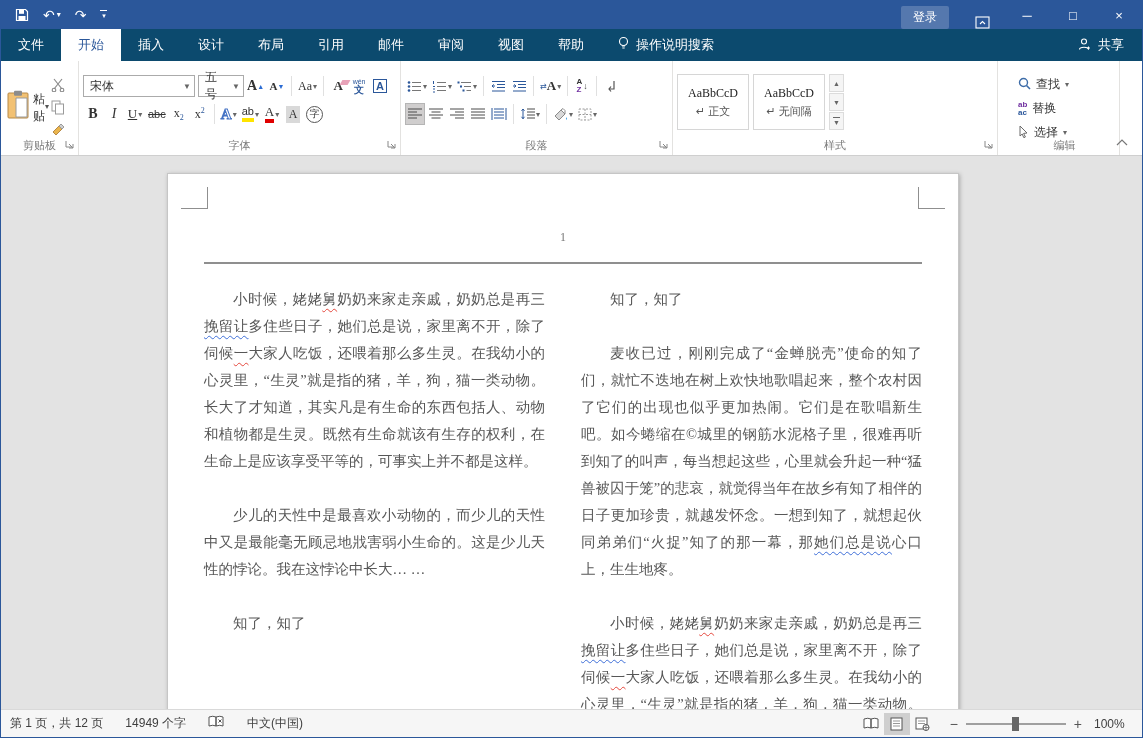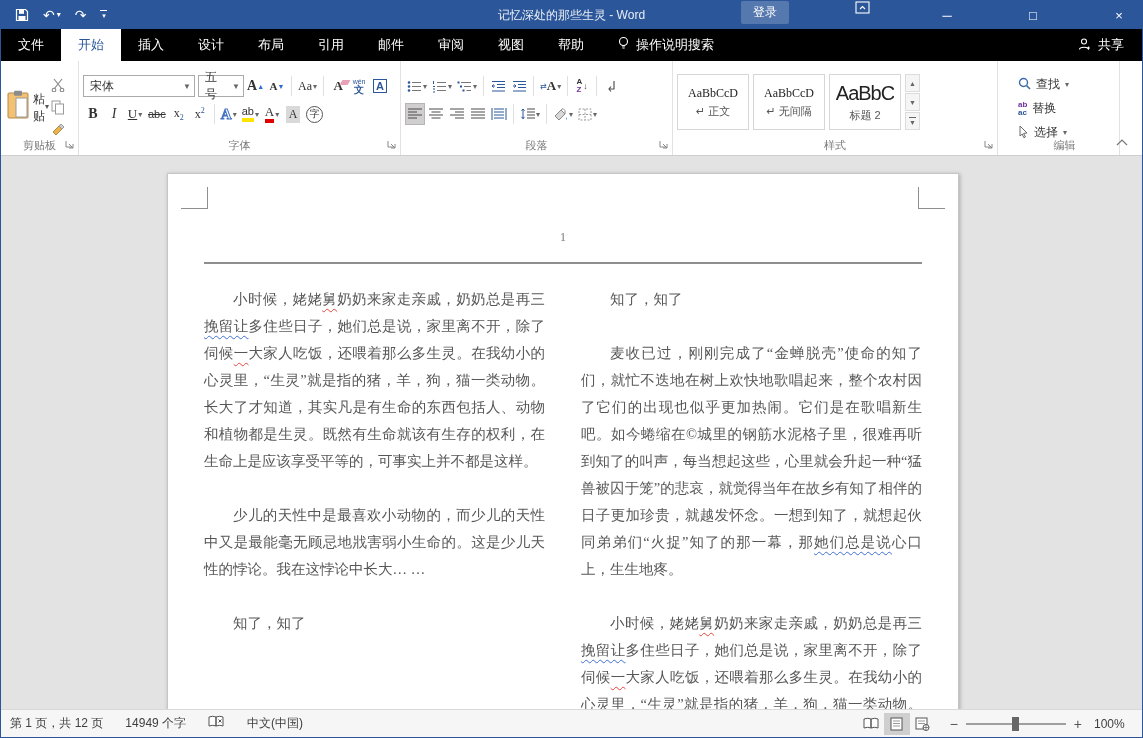--- a/index.html
+++ b/index.html
@@ -9,27 +9,27 @@
 
   
   .titlebar { height:28px; background:#2b579a; color:#fff; display:flex; align-items:center; position:relative; flex:0 0 auto; }
   .qat { display:flex; align-items:center; gap:14px; padding-left:14px; }
   .qat .btn { color:#fff; font-size:14px; line-height:1; cursor:default; display:flex; align-items:center; }
   .qat .mini-caret { font-size:8px; margin-left:2px; }
   .qat-custom { display:flex; flex-direction:column; align-items:center; }
   .qat-custom .bar { width:7px; height:1px; background:#fff; margin-bottom:1px; }
   .qat-custom .car { font-size:7px; color:#fff; }
   .title-text { position:absolute; left:0; right:0; text-align:center; font-size:12px; color:#e8edf5; pointer-events:none; }
-  .title-right { margin-left:auto; display:flex; align-items:flex-start; height:100%;gap:40px; }
+  .title-right { margin-left:auto; display:flex; align-items:flex-end; height:100%; }
   .signin { background:#5578ae; color:#fff; padding:3px 12px; border-radius:2px; margin-right:26px; font-size:12px; }
   .win-ctl { width:46px; height:100%; display:flex; align-items:center; justify-content:center; color:#fff; font-size:13px; }
   .ribbon-display { margin-right:14px; display:flex; align-items:center; }
 
   
-  .tabrow { height:32px; background:#000000; display:flex; align-items:stretch; color:#fff; flex:0 0 auto; }
+  .tabrow { height:32px; background:#0c4a6e; display:flex; align-items:stretch; color:#fff; flex:0 0 auto; }
   .tab { padding:0 17px; display:flex; align-items:center; font-size:13px; }
   .tab.active { background:#fff; color:#2b579a; }
   .tellme { display:flex; align-items:center; gap:6px; margin-left:16px; font-size:13px; }
   .tab-share { margin-left:auto; display:flex; align-items:center; gap:6px; padding-right:18px; font-size:13px; }
 
   
   .ribbon { height:95px; background:#fff; display:flex; border-bottom:1px solid #cfcfcf; flex:0 0 auto; }
   .group { position:relative; border-right:1px solid #e3e2e0; display:flex; flex-direction:column; padding:11px 4px 16px 4px; }
   .group-label { position:absolute; bottom:2px; left:0; right:0; text-align:center; font-size:11px; color:#7a7a7a; }
   .launcher { position:absolute; bottom:2px; right:3px; }
@@ -130,21 +130,20 @@
             <rect x="3.5" y="8" width="7" height="4.5" fill="#fff"></rect>
           </svg>
       </span>
       <span class="btn">↶<span class="mini-caret">▾</span></span>
       <span class="btn">↷</span>
       <span class="qat-custom">
           <span class="bar"></span>
           <span class="car">▾</span>
         </span>
     </div>
-    <div class="title-text">记忆深处的那些生灵 - Word</div>
     <div class="title-right">
       <span class="signin">登录</span>
       <span class="ribbon-display">
         <svg width="15" height="13" viewBox="0 0 15 13">
             <rect x="1" y="1" width="13" height="11" fill="none" stroke="#fff" stroke-width="1.1"></rect>
             <path d="M5 8 l2.5-2.5 L10 8" fill="none" stroke="#fff" stroke-width="1.1"></path>
           </svg>
       </span>
       <span class="win-ctl">─</span>
       <span class="win-ctl">□</span>
@@ -442,24 +441,20 @@
 
     <div class="group g-styles">
       <div class="styles-inner">
         <div class="style-card">
           <span class="prev p-body serif">AaBbCcD</span>
           <span class="nm">↵ 正文</span>
         </div>
         <div class="style-card">
           <span class="prev p-body serif">AaBbCcD</span>
           <span class="nm">↵ 无间隔</span>
-        </div>
-        <div class="style-card">
-          <span class="prev p-h2">AaBbC</span>
-          <span class="nm">标题 2</span>
         </div>
         <div class="style-scroll">
           <span class="sc">▲</span>
           <span class="sc">▼</span>
           <span class="sc"><span class="bar2"></span>▼</span>
         </div>
       </div>
       <span class="group-label">样式</span>
       <span class="launcher">
         <svg width="10" height="10" viewBox="0 0 10 10">

